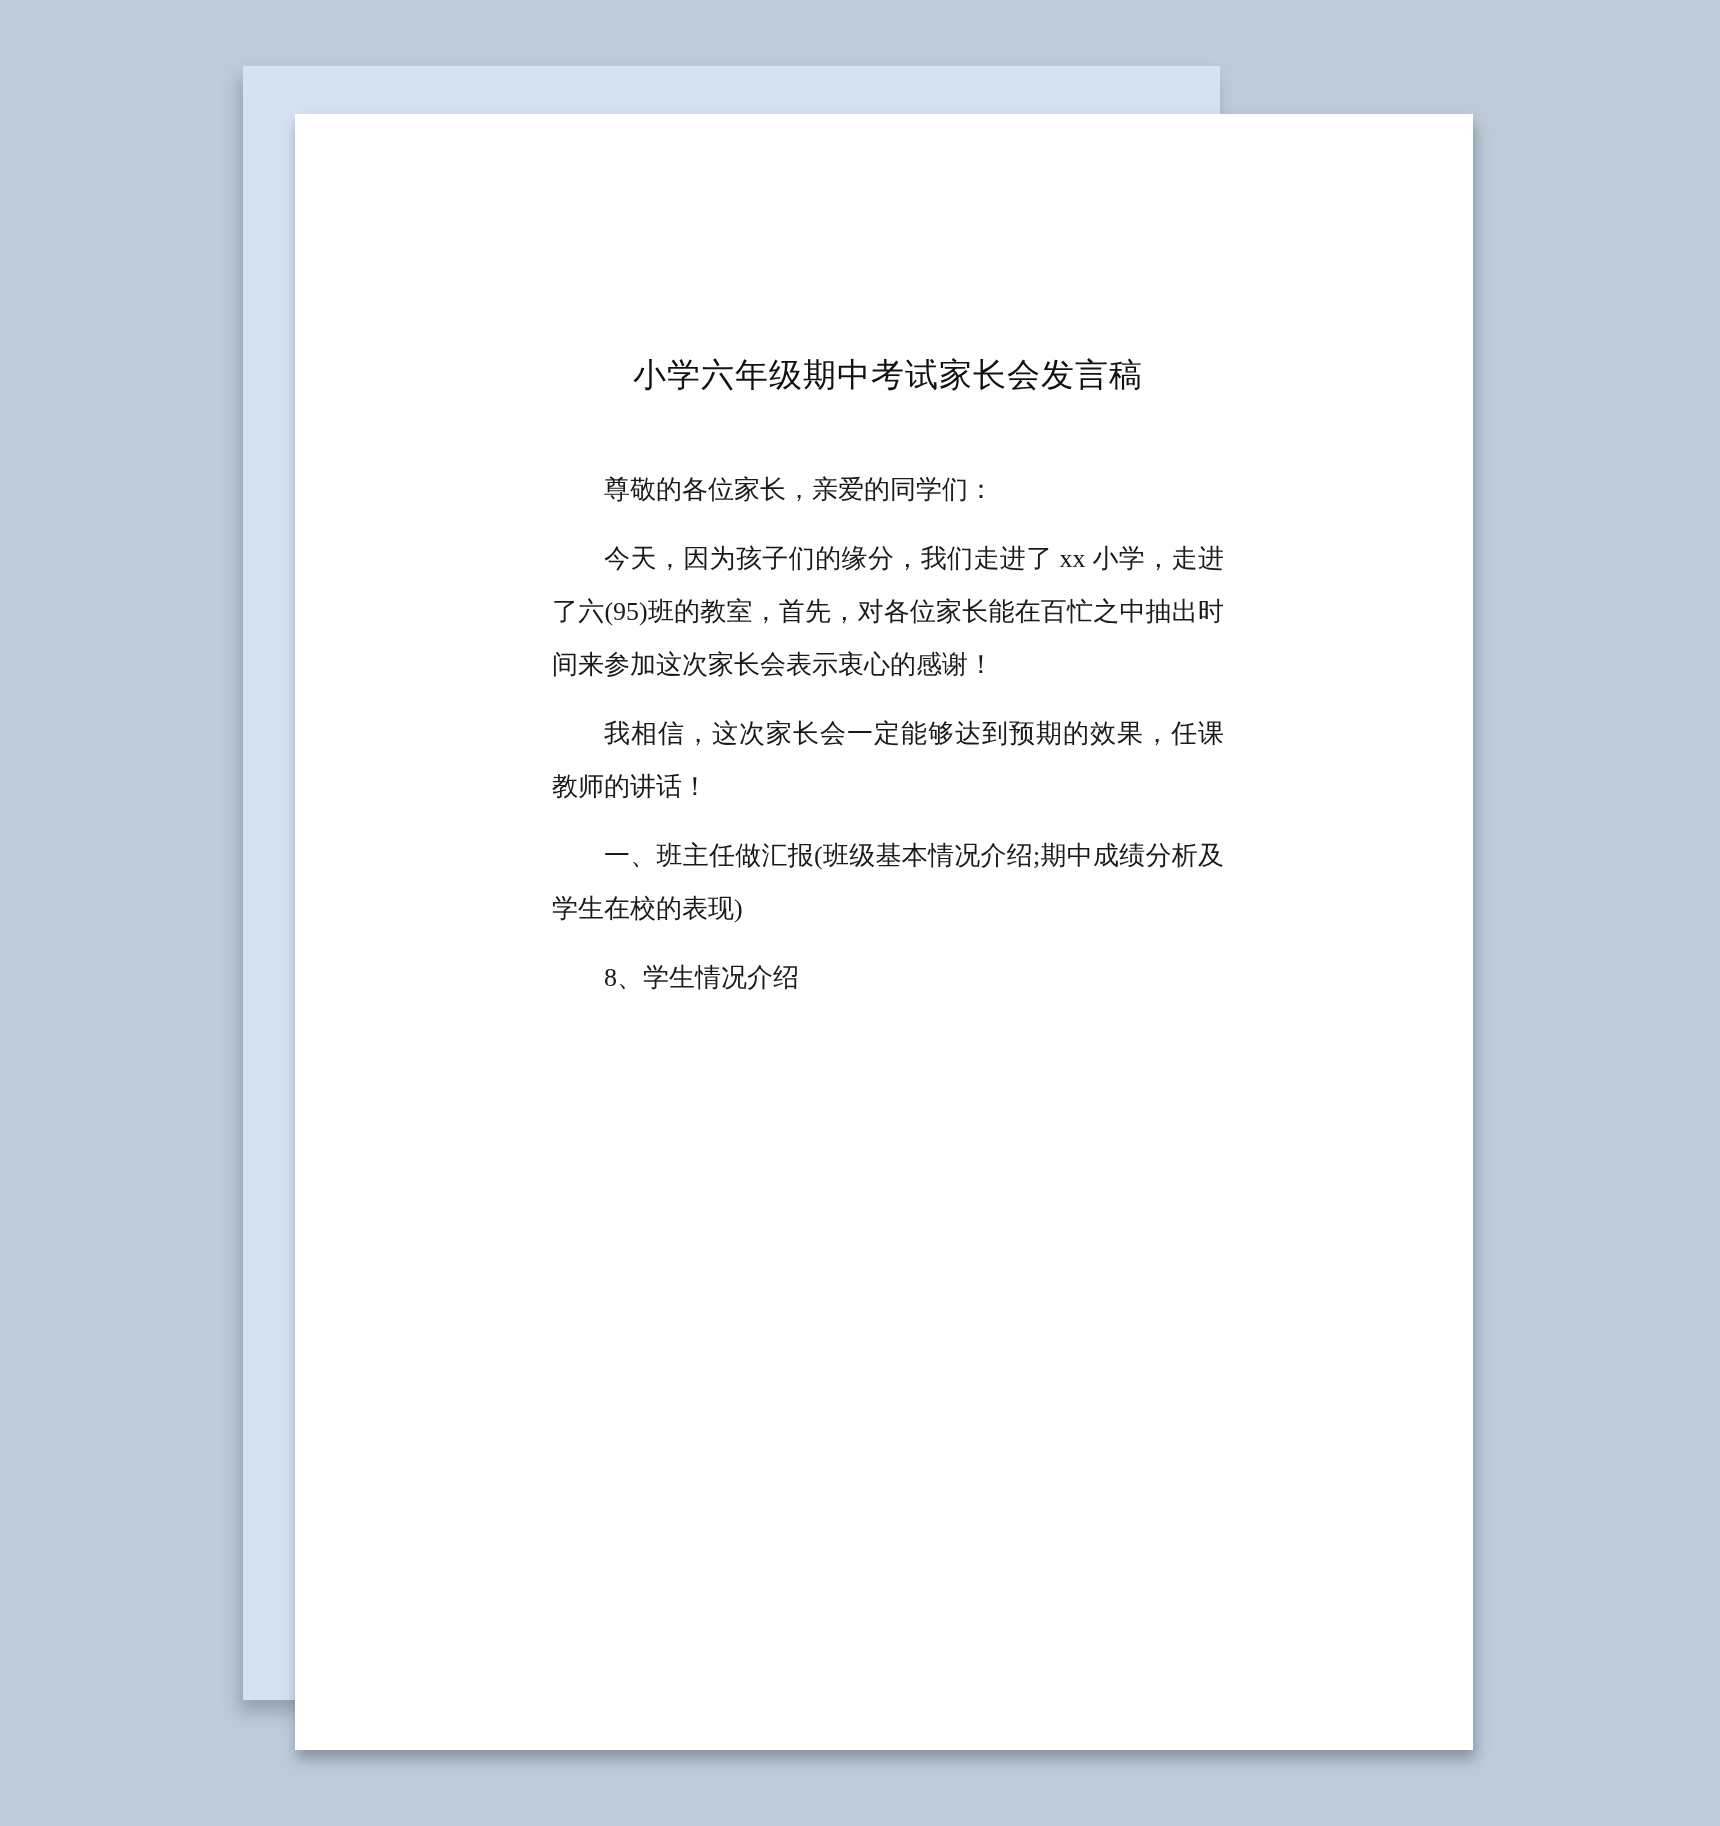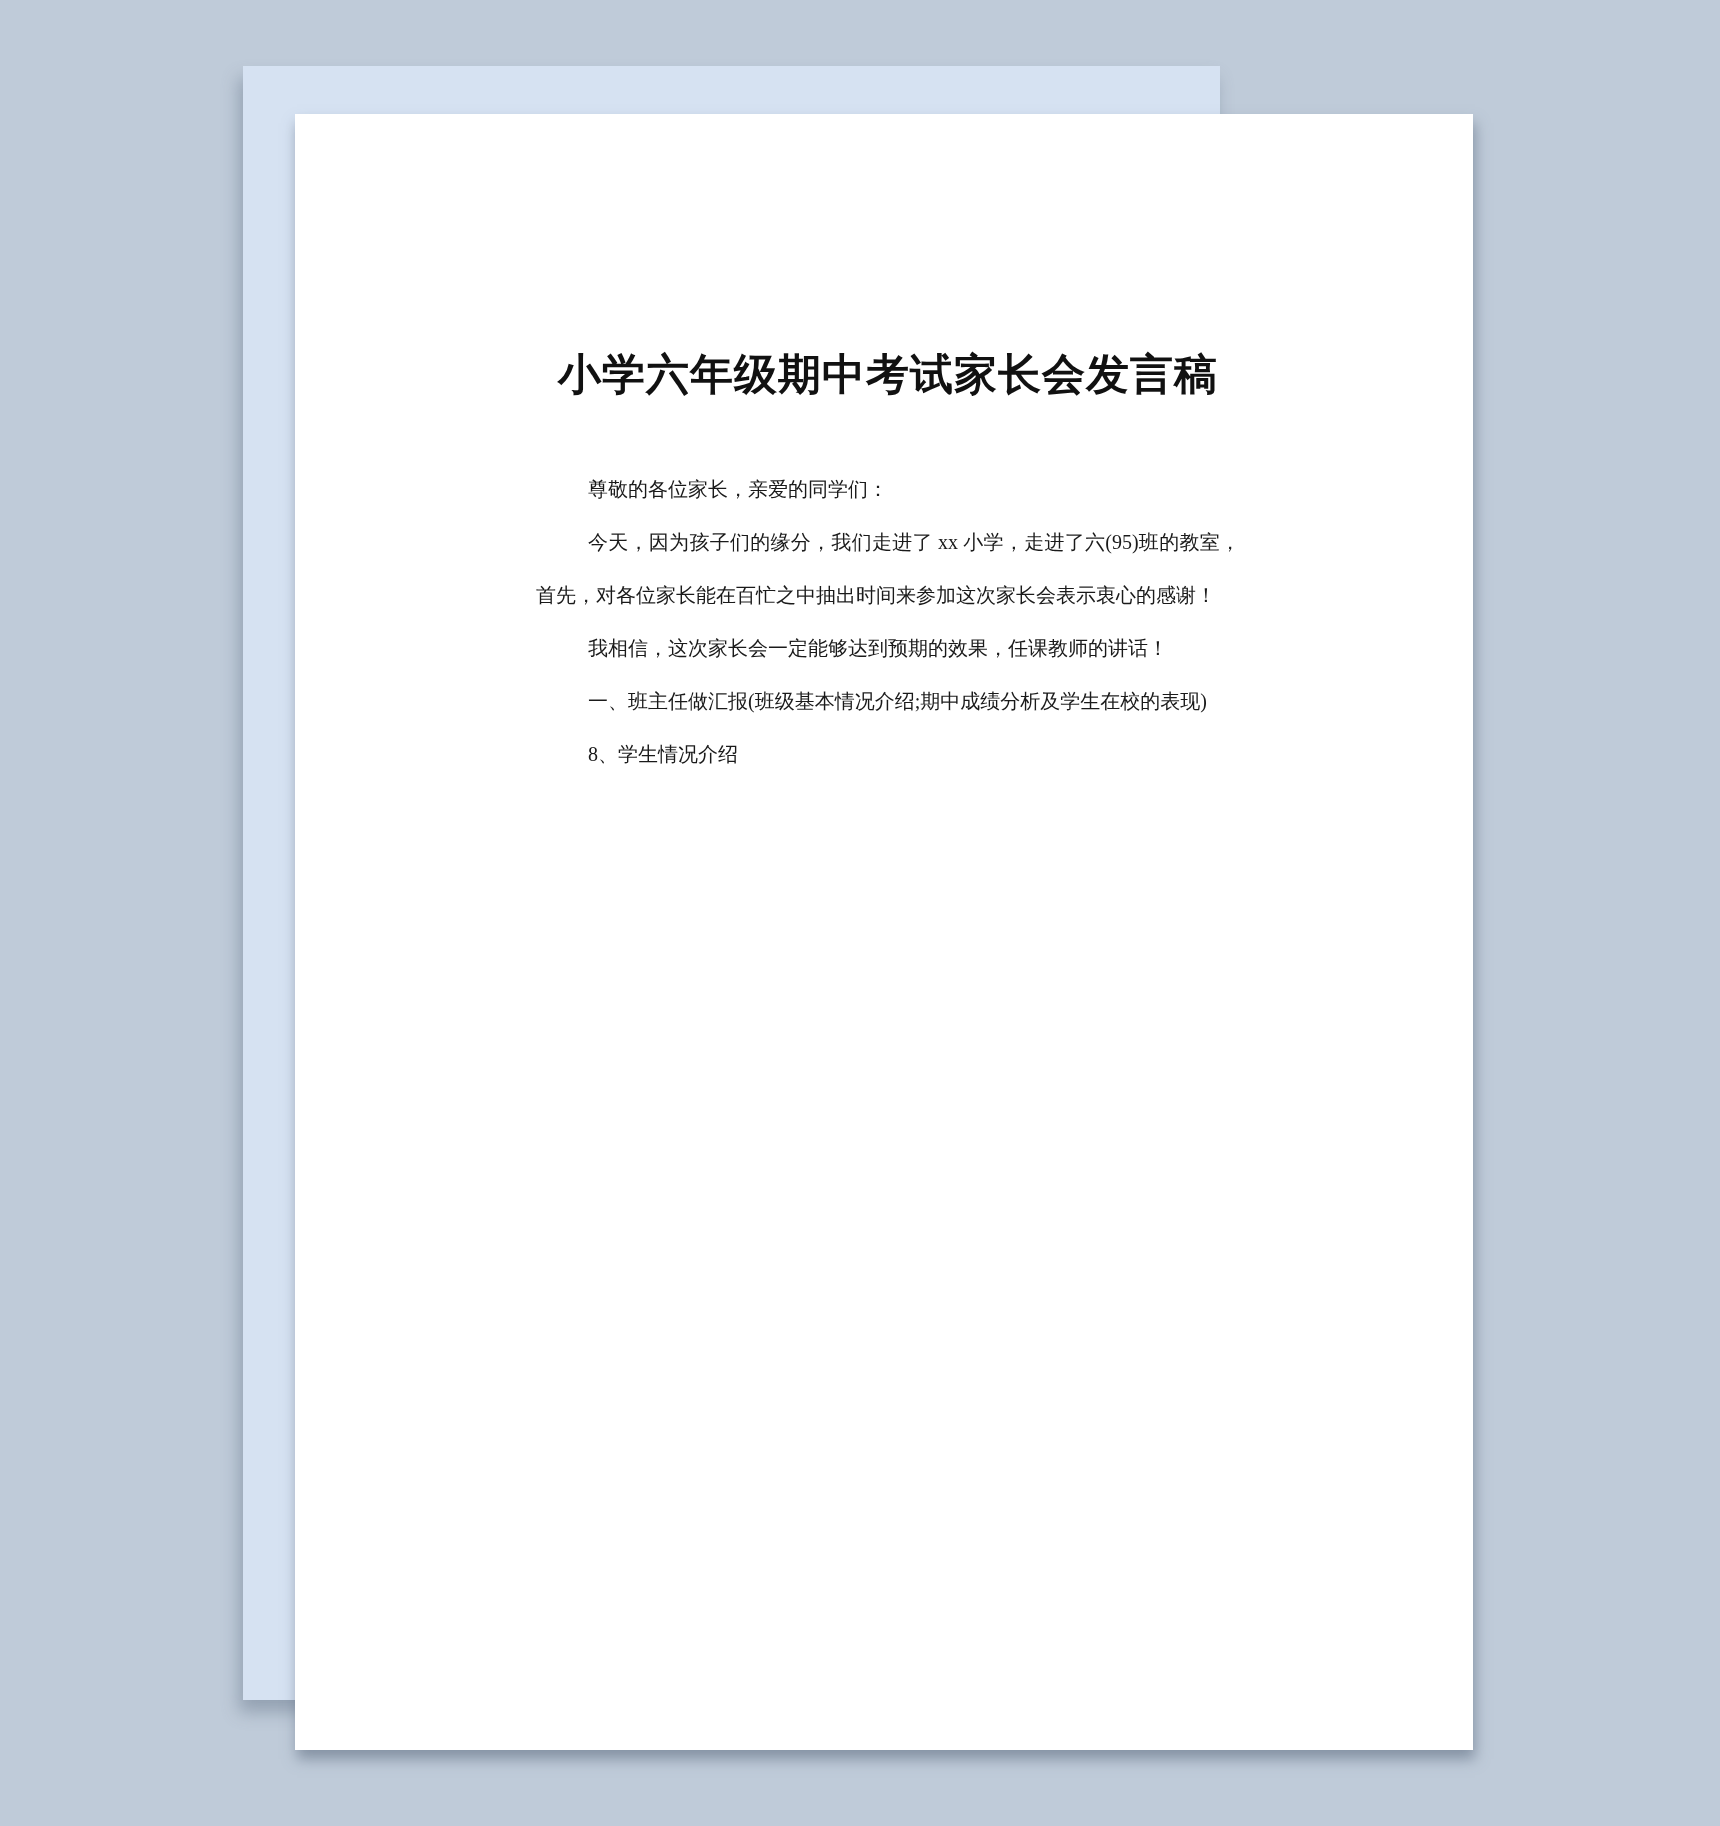--- a/index.html
+++ b/index.html
@@ -28,34 +28,34 @@
     position: absolute;
     left: 295px;
     top: 114px;
     width: 1178px;
     height: 1636px;
     background: #ffffff;
     box-shadow: 2px 9px 13px rgba(85, 100, 120, 0.55);
   }
   .doc-title {
     margin: 233px 233px 0 241px;
-    font-size: 43px;
+    font-size: 33px;
     line-height: 56px;
-    font-weight: bold;
+    font-weight: normal;
     letter-spacing: 1px;
     color: #111111;
     text-align: center;
   }
   .doc-body {
     margin: 60px 233px 0 241px;
     width: 704px;
   }
   .doc-body p {
-    margin: 0;
-    font-size: 20px;
+    margin: 16px;
+    font-size: 26px;
     line-height: 53px;
     color: #1a1a1a;
     text-align: justify;
     text-justify: inter-character;
     text-indent: 52px;
     word-break: break-all;
   }
 </style>
 </head>
 <body>

